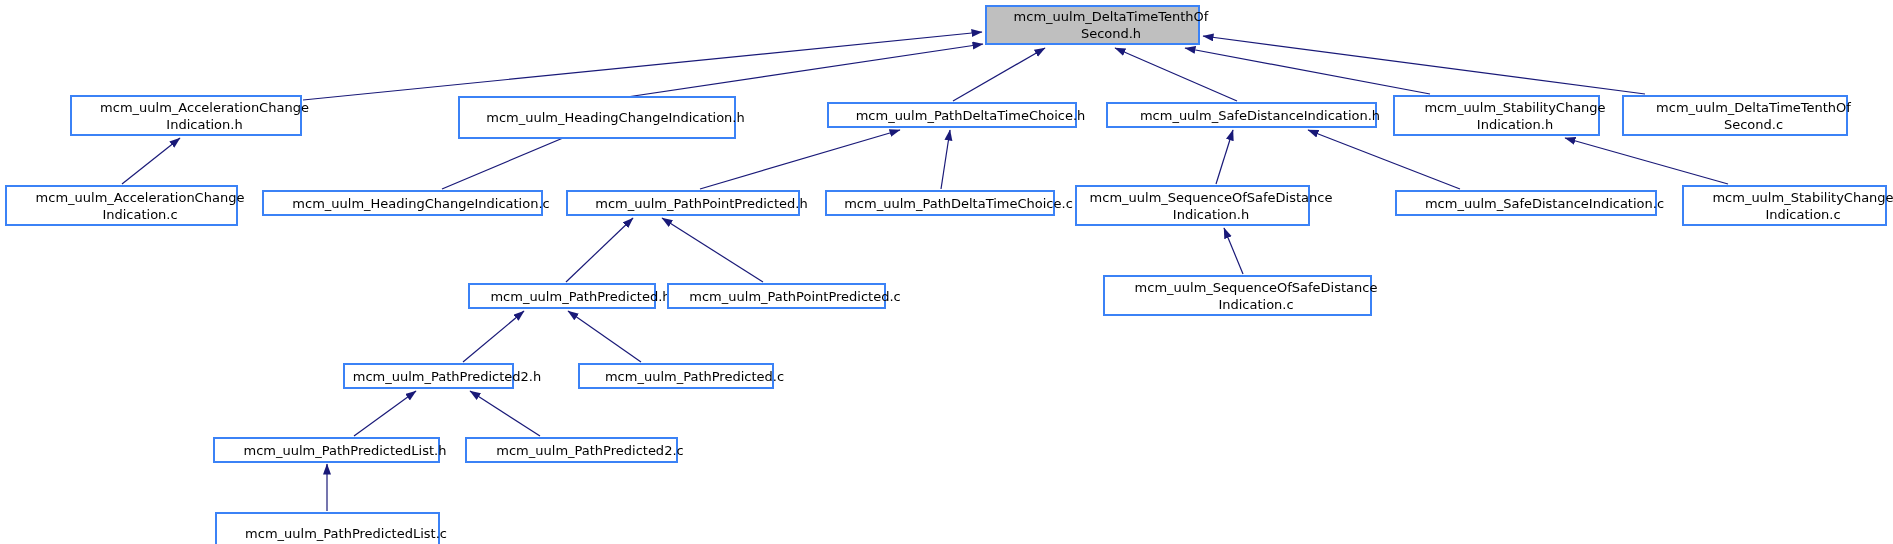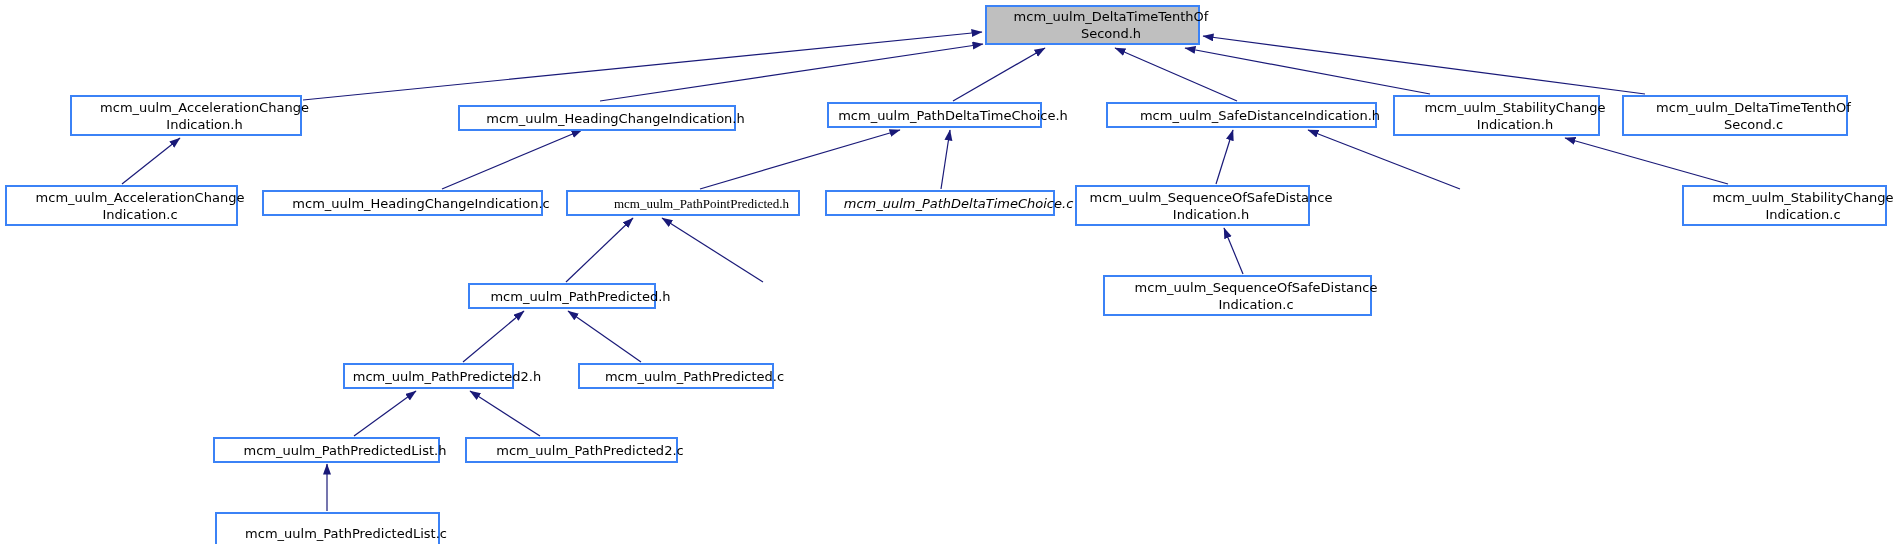--- a/index.html
+++ b/index.html
@@ -63,24 +63,24 @@
 
   <div class="node root" style="left:985px; top:5px; width:215px; height:40px;">
     <span>mcm_uulm_DeltaTimeTenthOf</span>
     <span>Second.h</span>
   </div>
 
   <div class="node" style="left:70px; top:95px; width:232px; height:41px;">
     <span>mcm_uulm_AccelerationChange</span>
     <span>Indication.h</span>
   </div>
-  <div class="node" style="left:458px; top:105px; width:278px; height:26px;">
+  <div class="node" style="left:458px; top:96px; width:278px; height:43px;">
     <span>mcm_uulm_HeadingChangeIndication.h</span>
   </div>
-  <div class="node" style="left:827px; top:102px; width:215px; height:26px;">
+  <div class="node" style="left:827px; top:102px; width:250px; height:26px;">
     <span>mcm_uulm_PathDeltaTimeChoice.h</span>
   </div>
   <div class="node" style="left:1106px; top:102px; width:271px; height:26px;">
     <span>mcm_uulm_SafeDistanceIndication.h</span>
   </div>
   <div class="node" style="left:1393px; top:95px; width:207px; height:41px;">
     <span>mcm_uulm_StabilityChange</span>
     <span>Indication.h</span>
   </div>
   <div class="node" style="left:1622px; top:95px; width:226px; height:41px;">
@@ -88,37 +88,43 @@
     <span>Second.c</span>
   </div>
 
   <div class="node" style="left:5px; top:185px; width:233px; height:41px;">
     <span>mcm_uulm_AccelerationChange</span>
     <span>Indication.c</span>
   </div>
   <div class="node" style="left:262px; top:190px; width:281px; height:26px;">
     <span>mcm_uulm_HeadingChangeIndication.c</span>
   </div>
-  <div class="node" style="left:566px; top:190px; width:234px; height:26px;font-family:Liberation Serif, serif;">
+  <div class="node" style="left:566px; top:190px; width:234px; height:26px;">
     <span>mcm_uulm_PathPointPredicted.h</span>
   </div>
-  <div class="node" style="left:825px; top:190px; width:230px; height:26px;font-style:italic;">
+  <div class="node" style="left:825px; top:190px; width:230px; height:26px;">
     <span>mcm_uulm_PathDeltaTimeChoice.c</span>
   </div>
   <div class="node" style="left:1075px; top:185px; width:235px; height:41px;">
     <span>mcm_uulm_SequenceOfSafeDistance</span>
     <span>Indication.h</span>
+  </div>
+  <div class="node" style="left:1395px; top:190px; width:262px; height:26px;">
+    <span>mcm_uulm_SafeDistanceIndication.c</span>
   </div>
   <div class="node" style="left:1682px; top:185px; width:205px; height:41px;">
     <span>mcm_uulm_StabilityChange</span>
     <span>Indication.c</span>
   </div>
 
   <div class="node" style="left:456px; top:283px; width:188px; height:26px;margin-left:12px;">
     <span>mcm_uulm_PathPredicted.h</span>
+  </div>
+  <div class="node" style="left:667px; top:283px; width:219px; height:26px;">
+    <span>mcm_uulm_PathPointPredicted.c</span>
   </div>
   <div class="node" style="left:1103px; top:275px; width:269px; height:41px;">
     <span>mcm_uulm_SequenceOfSafeDistance</span>
     <span>Indication.c</span>
   </div>
 
   <div class="node" style="left:343px; top:363px; width:171px; height:26px;">
     <span>mcm_uulm_PathPredicted2.h</span>
   </div>
   <div class="node" style="left:578px; top:363px; width:196px; height:26px;">

